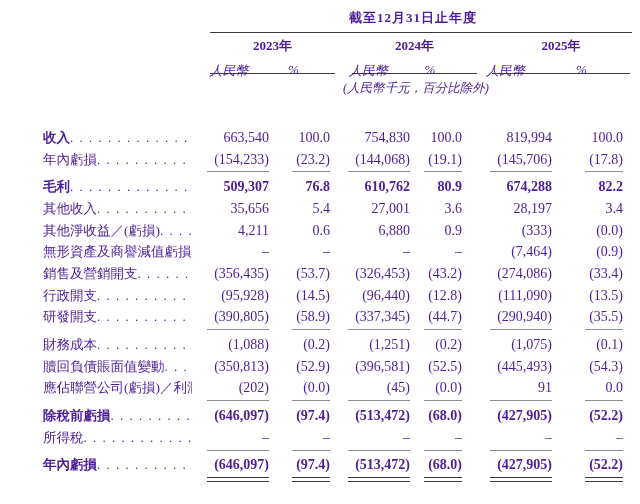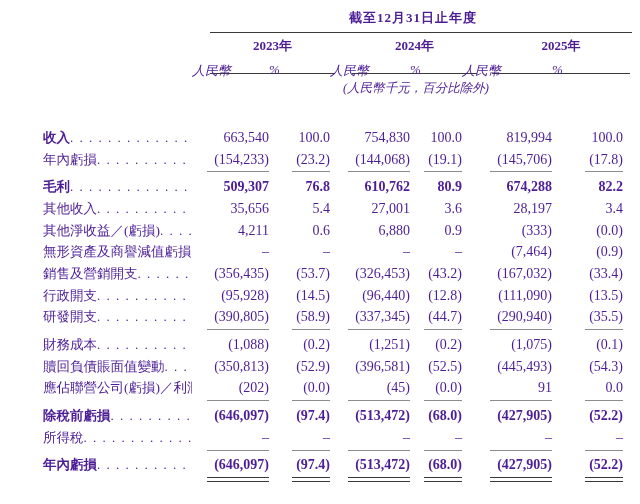--- a/index.html
+++ b/index.html
@@ -27,21 +27,21 @@
     padding-bottom:18px;
   }
   .yg1 { left:210px; width:125px; }
   .yg2 { left:352px; width:125px; }
   .yg3 { left:492px; width:138px; }
   .shrow {
     position:absolute; top:62px; left:25px; width:598px;
     display:grid; grid-template-columns:167px 77px 61px 80px 52px 90px 71px;
     font-style:italic; font-size:13px;
   }
-  .shrow .sh { text-align:left; }
+  .shrow .sh { text-align:center; }
   .shrow .sh.r { padding-right:3px; }
   .shrow .sh.p { padding-right:12px; }
   .unitnote {
     position:absolute; top:80px; left:416px; transform:translateX(-50%);
     font-style:italic; font-size:12.5px; white-space:nowrap;
   }
   
   .rows { position:absolute; top:127px; left:25px; width:598px; }
   .trow {
     display:grid; grid-template-columns:167px 77px 61px 80px 52px 90px 71px;
@@ -184,21 +184,21 @@
       </div>
       <div class="trow">
         <div class="labwrap">
           <span class="lbl">銷售及營銷開支</span>
           <span class="dots"></span>
         </div>
         <div class="num rmb">(356,435)</div>
         <div class="num pct">(53.7)</div>
         <div class="num rmb">(326,453)</div>
         <div class="num pct">(43.2)</div>
-        <div class="num rmb">(167,032)</div>
+        <div class="num rmb">(274,086)</div>
         <div class="num pct">(33.4)</div>
       </div>
       <div class="trow">
         <div class="labwrap">
           <span class="lbl">行政開支</span>
           <span class="dots"></span>
         </div>
         <div class="num rmb">(95,928)</div>
         <div class="num pct">(14.5)</div>
         <div class="num rmb">(96,440)</div>

